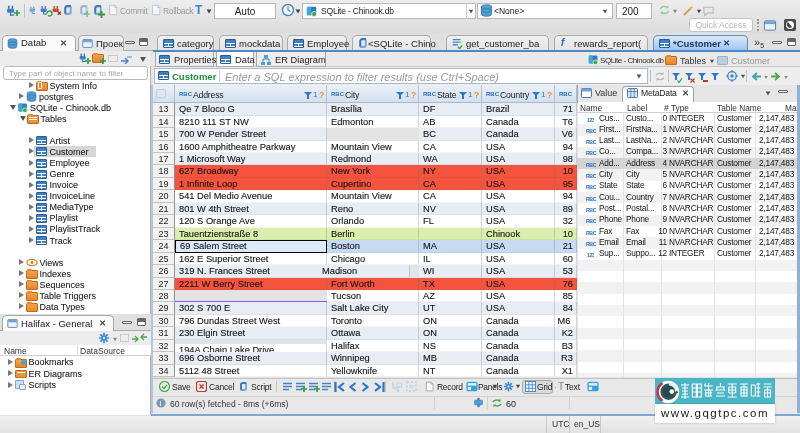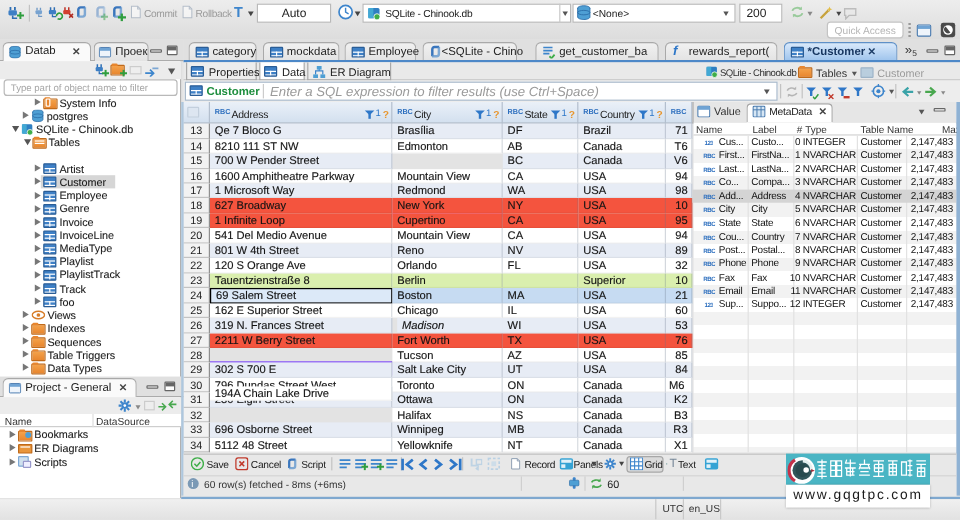--- a/index.html
+++ b/index.html
@@ -321,25 +321,20 @@
 <div class="trow" style="top:143.9px;">
       <div class="arr" style="left:29px;top:2px;"></div>
       <div class="tbl ab" style="left:36px;top:1px;"></div>
       <div class="ab" style="left:49.5px;top:0.5px;">PlaylistTrack</div>
     </div>
 <div class="trow" style="top:155.0px;">
       <div class="arr" style="left:29px;top:2px;"></div>
       <div class="tbl ab" style="left:36px;top:1px;"></div>
       <div class="ab" style="left:49.5px;top:0.5px;">Track</div>
     </div>
-<div class="trow" style="top:166.1px;">
-      <div class="arr" style="left:29px;top:2px;"></div>
-      <div class="tbl ab" style="left:36px;top:1px;"></div>
-      <div class="ab" style="left:49.5px;top:0.5px;">foo</div>
-    </div>
 <div class="trow" style="top:188.2px;">
       <div class="arr" style="left:19px;top:2px;"></div>
       <div class="fold" style="left:26px;top:2px;"></div>
       <div class="ab" style="left:39.5px;top:0.5px;">Indexes</div>
     </div>
 <div class="trow" style="top:177.1px;">
       <div class="arr" style="left:19px;top:2px;"></div>
       <svg class="ic" style="left:26px;top:1px;" width="12" height="9">
         <use href="#eye"></use>
       </svg>
@@ -360,21 +355,21 @@
       <div class="fold" style="left:26px;top:2px;"></div>
       <div class="ab" style="left:39.5px;top:0.5px;">Data Types</div>
     </div>
 </div>
 <div class="ab" style="left:0;top:314px;width:153px;height:100px;background:#e4e4e4;"></div>
 <div class="ab" style="left:0;top:314px;width:153px;height:17px;background:#e0e0e0;border-bottom:1px solid #ababab;"></div>
 <div class="tab" style="left:2px;top:315px;width:112px;background:#fafafa;"></div>
 <svg class="ic" style="left:7px;top:318px;" width="11" height="11">
     <use href="#winico"></use>
   </svg>
-<div class="tabtxt" style="left:21px;top:318px;">Project - General</div>
+<div class="tabtxt" style="left:21px;top:318px;">Halifax - General</div>
 <div class="x" style="left:99px;top:318px;">✕</div>
 <div class="minb" style="left:122px;top:321px;"></div>
 <div class="maxb" style="left:137px;top:318px;"></div>
 <div class="ab" style="left:0;top:331px;width:151px;height:84px;background:#fff;border-right:1px solid #b0b0b0;"></div>
 <div class="ab" style="left:0;top:331px;width:151px;height:14px;background:#ececec;"></div>
 <svg class="ic" style="left:98px;top:332px;" width="12" height="12">
     <use href="#gear"></use>
   </svg>
 <div class="arrd" style="left:112px;top:337px;border-top-color:#888;transform:scale(.7);"></div>
 <div class="ab" style="left:120px;top:334px;width:9px;height:8px;border:1px solid #ccc;background:#eee;"></div>
@@ -588,37 +583,37 @@
 <div class="num" style="top:215.2px;height:12.45px;">22</div>
 <div class="gr-cell" style="left:175px;top:215.2px;width:152px;height:12.45px;background:#ffffff;border-bottom:1px solid rgba(0,0,0,.05);">120 S Orange Ave</div>
 <div class="gr-cell" style="left:327px;top:215.2px;width:92px;height:12.45px;background:#ffffff;border-bottom:1px solid rgba(0,0,0,.05);">Orlando</div>
 <div class="gr-cell" style="left:419px;top:215.2px;width:63px;height:12.45px;background:#ffffff;border-bottom:1px solid rgba(0,0,0,.05);">FL</div>
 <div class="gr-cell" style="left:482px;top:215.2px;width:73px;height:12.45px;background:#ffffff;border-bottom:1px solid rgba(0,0,0,.05);">USA</div>
 <div class="gr-cell" style="left:555px;top:215.2px;width:22px;height:12.45px;background:#ffffff;border-bottom:1px solid rgba(0,0,0,.05);text-align:right;padding:0 3px 0 0;">32</div>
 <div class="num" style="top:227.7px;height:12.45px;">23</div>
 <div class="gr-cell" style="left:175px;top:227.7px;width:152px;height:12.45px;background:#daefae;border-bottom:1px solid rgba(0,0,0,.05);">Tauentzienstraße 8</div>
 <div class="gr-cell" style="left:327px;top:227.7px;width:92px;height:12.45px;background:#daefae;border-bottom:1px solid rgba(0,0,0,.05);">Berlin</div>
 <div class="gr-cell" style="left:419px;top:227.7px;width:63px;height:12.45px;background:#daefae;border-bottom:1px solid rgba(0,0,0,.05);"></div>
-<div class="gr-cell" style="left:482px;top:227.7px;width:73px;height:12.45px;background:#daefae;border-bottom:1px solid rgba(0,0,0,.05);">Superior</div>
+<div class="gr-cell" style="left:482px;top:227.7px;width:73px;height:12.45px;background:#daefae;border-bottom:1px solid rgba(0,0,0,.05);">Chinook</div>
 <div class="gr-cell" style="left:555px;top:227.7px;width:22px;height:12.45px;background:#daefae;border-bottom:1px solid rgba(0,0,0,.05);text-align:right;padding:0 3px 0 0;">10</div>
 <div class="num" style="top:240.1px;height:12.45px;">24</div>
 <div class="gr-cell" style="left:175px;top:240.1px;width:152px;height:12.45px;background:#dce9f8;border:1.5px solid #000;line-height:10px;">69 Salem Street</div>
 <div class="gr-cell" style="left:327px;top:240.1px;width:92px;height:12.45px;background:#c6dbf2;border-bottom:1px solid rgba(0,0,0,.05);">Boston</div>
 <div class="gr-cell" style="left:419px;top:240.1px;width:63px;height:12.45px;background:#c6dbf2;border-bottom:1px solid rgba(0,0,0,.05);">MA</div>
 <div class="gr-cell" style="left:482px;top:240.1px;width:73px;height:12.45px;background:#c6dbf2;border-bottom:1px solid rgba(0,0,0,.05);">USA</div>
 <div class="gr-cell" style="left:555px;top:240.1px;width:22px;height:12.45px;background:#c6dbf2;border-bottom:1px solid rgba(0,0,0,.05);text-align:right;padding:0 3px 0 0;">21</div>
 <div class="num" style="top:252.6px;height:12.45px;">25</div>
 <div class="gr-cell" style="left:175px;top:252.6px;width:152px;height:12.45px;background:#ffffff;border-bottom:1px solid rgba(0,0,0,.05);">162 E Superior Street</div>
 <div class="gr-cell" style="left:327px;top:252.6px;width:92px;height:12.45px;background:#ffffff;border-bottom:1px solid rgba(0,0,0,.05);">Chicago</div>
 <div class="gr-cell" style="left:419px;top:252.6px;width:63px;height:12.45px;background:#ffffff;border-bottom:1px solid rgba(0,0,0,.05);">IL</div>
 <div class="gr-cell" style="left:482px;top:252.6px;width:73px;height:12.45px;background:#ffffff;border-bottom:1px solid rgba(0,0,0,.05);">USA</div>
 <div class="gr-cell" style="left:555px;top:252.6px;width:22px;height:12.45px;background:#ffffff;border-bottom:1px solid rgba(0,0,0,.05);text-align:right;padding:0 3px 0 0;">60</div>
 <div class="num" style="top:265.1px;height:12.45px;">26</div>
 <div class="gr-cell" style="left:175px;top:265.1px;width:152px;height:12.45px;background:#e7ecf5;border-bottom:1px solid rgba(0,0,0,.05);">319 N. Frances Street</div>
-<div class="gr-cell" style="left:331px;top:265.1px;width:92px;height:12.45px;background:#e7ecf5;border-bottom:1px solid rgba(0,0,0,.05);font-style:italic;">Madison</div>
+<div class="gr-cell" style="left:318px;top:265.1px;width:92px;height:12.45px;background:#e7ecf5;border-bottom:1px solid rgba(0,0,0,.05);">Madison</div>
 <div class="gr-cell" style="left:419px;top:265.1px;width:63px;height:12.45px;background:#e7ecf5;border-bottom:1px solid rgba(0,0,0,.05);">WI</div>
 <div class="gr-cell" style="left:482px;top:265.1px;width:73px;height:12.45px;background:#e7ecf5;border-bottom:1px solid rgba(0,0,0,.05);">USA</div>
 <div class="gr-cell" style="left:555px;top:265.1px;width:22px;height:12.45px;background:#e7ecf5;border-bottom:1px solid rgba(0,0,0,.05);text-align:right;padding:0 3px 0 0;">53</div>
 <div class="num" style="top:277.5px;height:12.45px;">27</div>
 <div class="gr-cell" style="left:175px;top:277.5px;width:152px;height:12.45px;background:#f4543e;border-bottom:1px solid rgba(0,0,0,.05);">2211 W Berry Street</div>
 <div class="gr-cell" style="left:327px;top:277.5px;width:92px;height:12.45px;background:#f4543e;border-bottom:1px solid rgba(0,0,0,.05);">Fort Worth</div>
 <div class="gr-cell" style="left:419px;top:277.5px;width:63px;height:12.45px;background:#f4543e;border-bottom:1px solid rgba(0,0,0,.05);">TX</div>
 <div class="gr-cell" style="left:482px;top:277.5px;width:73px;height:12.45px;background:#f4543e;border-bottom:1px solid rgba(0,0,0,.05);">USA</div>
 <div class="gr-cell" style="left:555px;top:277.5px;width:22px;height:12.45px;background:#f4543e;border-bottom:1px solid rgba(0,0,0,.05);text-align:right;padding:0 3px 0 0;">76</div>
 <div class="num" style="top:289.9px;height:12.45px;">28</div>
@@ -639,21 +634,21 @@
 <div class="gr-cell" style="left:419px;top:314.8px;width:63px;height:12.45px;background:#ffffff;border-bottom:1px solid rgba(0,0,0,.05);">ON</div>
 <div class="gr-cell" style="left:482px;top:314.8px;width:73px;height:12.45px;background:#ffffff;border-bottom:1px solid rgba(0,0,0,.05);">Canada</div>
 <div class="gr-cell" style="left:555px;top:314.8px;width:22px;height:12.45px;background:#ffffff;border-bottom:1px solid rgba(0,0,0,.05);text-align:center;padding:0 3px 0 0;">M6</div>
 <div class="num" style="top:327.3px;height:12.45px;">31</div>
 <div class="gr-cell" style="left:175px;top:327.3px;width:152px;height:12.45px;background:#e7ecf5;border-bottom:1px solid rgba(0,0,0,.05);">230 Elgin Street</div>
 <div class="gr-cell" style="left:327px;top:327.3px;width:92px;height:12.45px;background:#e7ecf5;border-bottom:1px solid rgba(0,0,0,.05);">Ottawa</div>
 <div class="gr-cell" style="left:419px;top:327.3px;width:63px;height:12.45px;background:#e7ecf5;border-bottom:1px solid rgba(0,0,0,.05);">ON</div>
 <div class="gr-cell" style="left:482px;top:327.3px;width:73px;height:12.45px;background:#e7ecf5;border-bottom:1px solid rgba(0,0,0,.05);">Canada</div>
 <div class="gr-cell" style="left:555px;top:327.3px;width:22px;height:12.45px;background:#e7ecf5;border-bottom:1px solid rgba(0,0,0,.05);text-align:right;padding:0 3px 0 0;">K2</div>
 <div class="num" style="top:339.8px;height:12.45px;">32</div>
-<div class="gr-cell" style="left:175px;top:322px;width:152px;height:12.45px;background:#ffffff;border-bottom:1px solid rgba(0,0,0,.05);">194A Chain Lake Drive</div>
+<div class="gr-cell" style="left:175px;top:344px;width:152px;height:12.45px;background:#ffffff;border-bottom:1px solid rgba(0,0,0,.05);">194A Chain Lake Drive</div>
 <div class="gr-cell" style="left:327px;top:339.8px;width:92px;height:12.45px;background:#ffffff;border-bottom:1px solid rgba(0,0,0,.05);">Halifax</div>
 <div class="gr-cell" style="left:419px;top:339.8px;width:63px;height:12.45px;background:#ffffff;border-bottom:1px solid rgba(0,0,0,.05);">NS</div>
 <div class="gr-cell" style="left:482px;top:339.8px;width:73px;height:12.45px;background:#ffffff;border-bottom:1px solid rgba(0,0,0,.05);">Canada</div>
 <div class="gr-cell" style="left:555px;top:339.8px;width:22px;height:12.45px;background:#ffffff;border-bottom:1px solid rgba(0,0,0,.05);text-align:right;padding:0 3px 0 0;">B3</div>
 <div class="num" style="top:352.2px;height:12.45px;">33</div>
 <div class="gr-cell" style="left:175px;top:352.2px;width:152px;height:12.45px;background:#e7ecf5;border-bottom:1px solid rgba(0,0,0,.05);">696 Osborne Street</div>
 <div class="gr-cell" style="left:327px;top:352.2px;width:92px;height:12.45px;background:#e7ecf5;border-bottom:1px solid rgba(0,0,0,.05);">Winnipeg</div>
 <div class="gr-cell" style="left:419px;top:352.2px;width:63px;height:12.45px;background:#e7ecf5;border-bottom:1px solid rgba(0,0,0,.05);">MB</div>
 <div class="gr-cell" style="left:482px;top:352.2px;width:73px;height:12.45px;background:#e7ecf5;border-bottom:1px solid rgba(0,0,0,.05);">Canada</div>
 <div class="gr-cell" style="left:555px;top:352.2px;width:22px;height:12.45px;background:#e7ecf5;border-bottom:1px solid rgba(0,0,0,.05);text-align:right;padding:0 3px 0 0;">R3</div>

